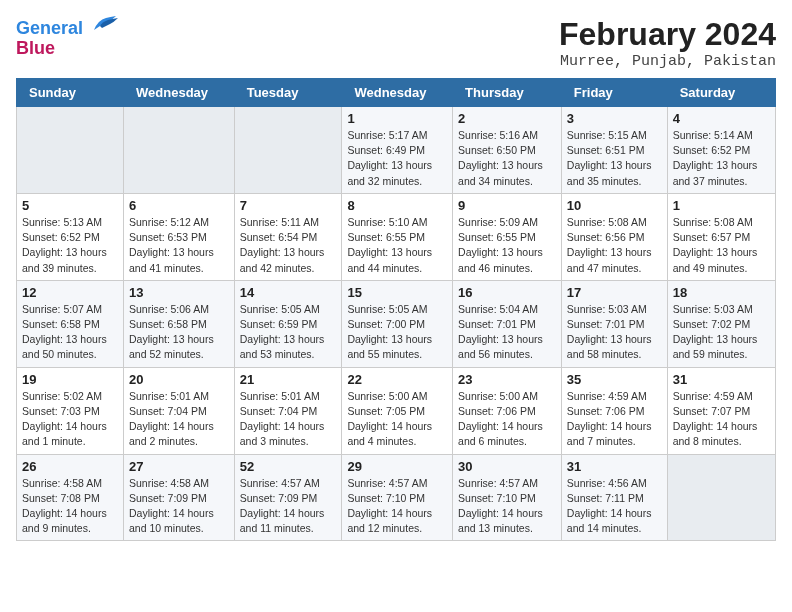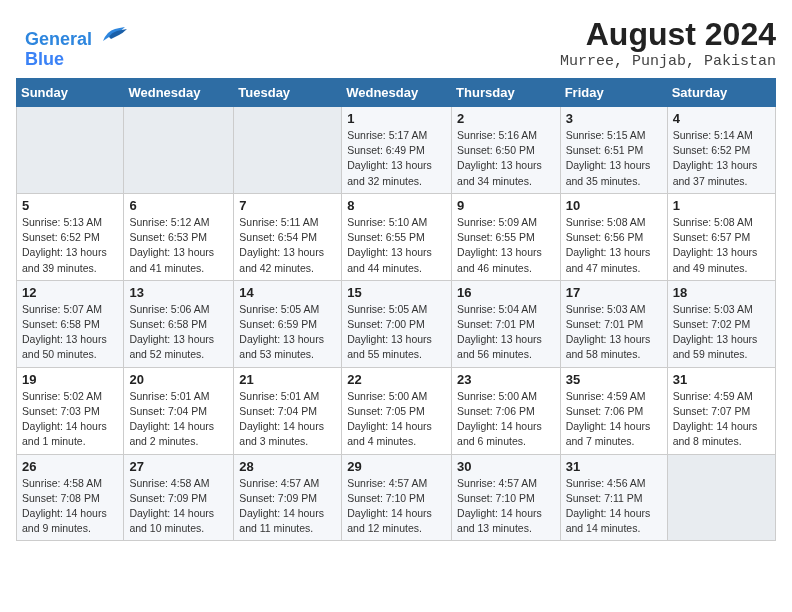--- a/index.html
+++ b/index.html
@@ -6,23 +6,22 @@
     body {
       font-family: Arial, sans-serif;
       background: #fff;
       width: 792px;
       min-height: 612px;
       padding: 16px;
     }
     .header {
       display: flex;
       justify-content: space-between;
-      align-items: flex-end;
+      align-items: flex-start;
       margin-bottom: 8px;
-      margin-left: 9px;
     }
     .logo {
       display: flex;
       align-items: center;
     }
     .logo-text {
       font-size: 18px;
       font-weight: bold;
       color: #1a1a2e;
       line-height: 1.1;
@@ -50,21 +49,21 @@
       font-family: Liberation Mono, monospace;
     }
     table {
       width: 100%;
       border-collapse: collapse;
       font-size: 11px;
     }
     thead tr th {
       background: #2e6da4;
       color: #fff;
-      padding: 6px 4px;
+      padding: 6px 12px;
       text-align: left;
       font-size: 13px;
       font-weight: bold;
       border: 1px solid #2e6da4;
     }
     tbody tr td {
       border: 1px solid #ccc;
       vertical-align: top;
       padding: 4px 5px;
       min-height: 80px;
@@ -96,26 +95,26 @@
 
 <div class="header">
   <div class="logo">
     <div>
       <div class="logo-text">
         <span>General</span>
         <svg class="logo-bird" viewBox="0 0 28 22" fill="none" xmlns="http://www.w3.org/2000/svg">
           <path d="M4 18 Q8 8 16 6 Q20 5 26 4 Q22 8 18 10 Q14 12 10 14 Q7 16 4 18Z" fill="#2e86de"></path>
           <path d="M10 14 Q12 10 18 8 Q22 7 28 6 Q24 10 20 12 Q16 14 12 16Z" fill="#1a5fa8"></path>
         </svg>
-        <br><span style="color:#3b82f6;">Blue</span>
+        <br><span style="color:#be185d;">Blue</span>
       </div>
     </div>
   </div>
   <div class="title-block">
-    <div class="month-title">August 2024</div>
+    <div class="month-title">February 2024</div>
     <div class="location">Murree, Punjab, Pakistan</div>
   </div>
 </div>
 
 <table>
   <thead>
     <tr id="header-row">
     <th>Sunday</th>
         <th>Wednesday</th>
         <th>Tuesday</th>
@@ -240,21 +239,21 @@
       <tr>
         <td>
           <span class="day-num">26</span>
           <div class="day-detail">Sunrise: 4:58 AM<br>Sunset: 7:08 PM<br>Daylight: 14 hours and 9 minutes.</div>
         </td>
         <td>
           <span class="day-num">27</span>
           <div class="day-detail">Sunrise: 4:58 AM<br>Sunset: 7:09 PM<br>Daylight: 14 hours and 10 minutes.</div>
         </td>
         <td>
-          <span class="day-num">28</span>
+          <span class="day-num">52</span>
           <div class="day-detail">Sunrise: 4:57 AM<br>Sunset: 7:09 PM<br>Daylight: 14 hours and 11 minutes.</div>
         </td>
         <td>
           <span class="day-num">29</span>
           <div class="day-detail">Sunrise: 4:57 AM<br>Sunset: 7:10 PM<br>Daylight: 14 hours and 12 minutes.</div>
         </td>
         <td>
           <span class="day-num">30</span>
           <div class="day-detail">Sunrise: 4:57 AM<br>Sunset: 7:10 PM<br>Daylight: 14 hours and 13 minutes.</div>
         </td>

